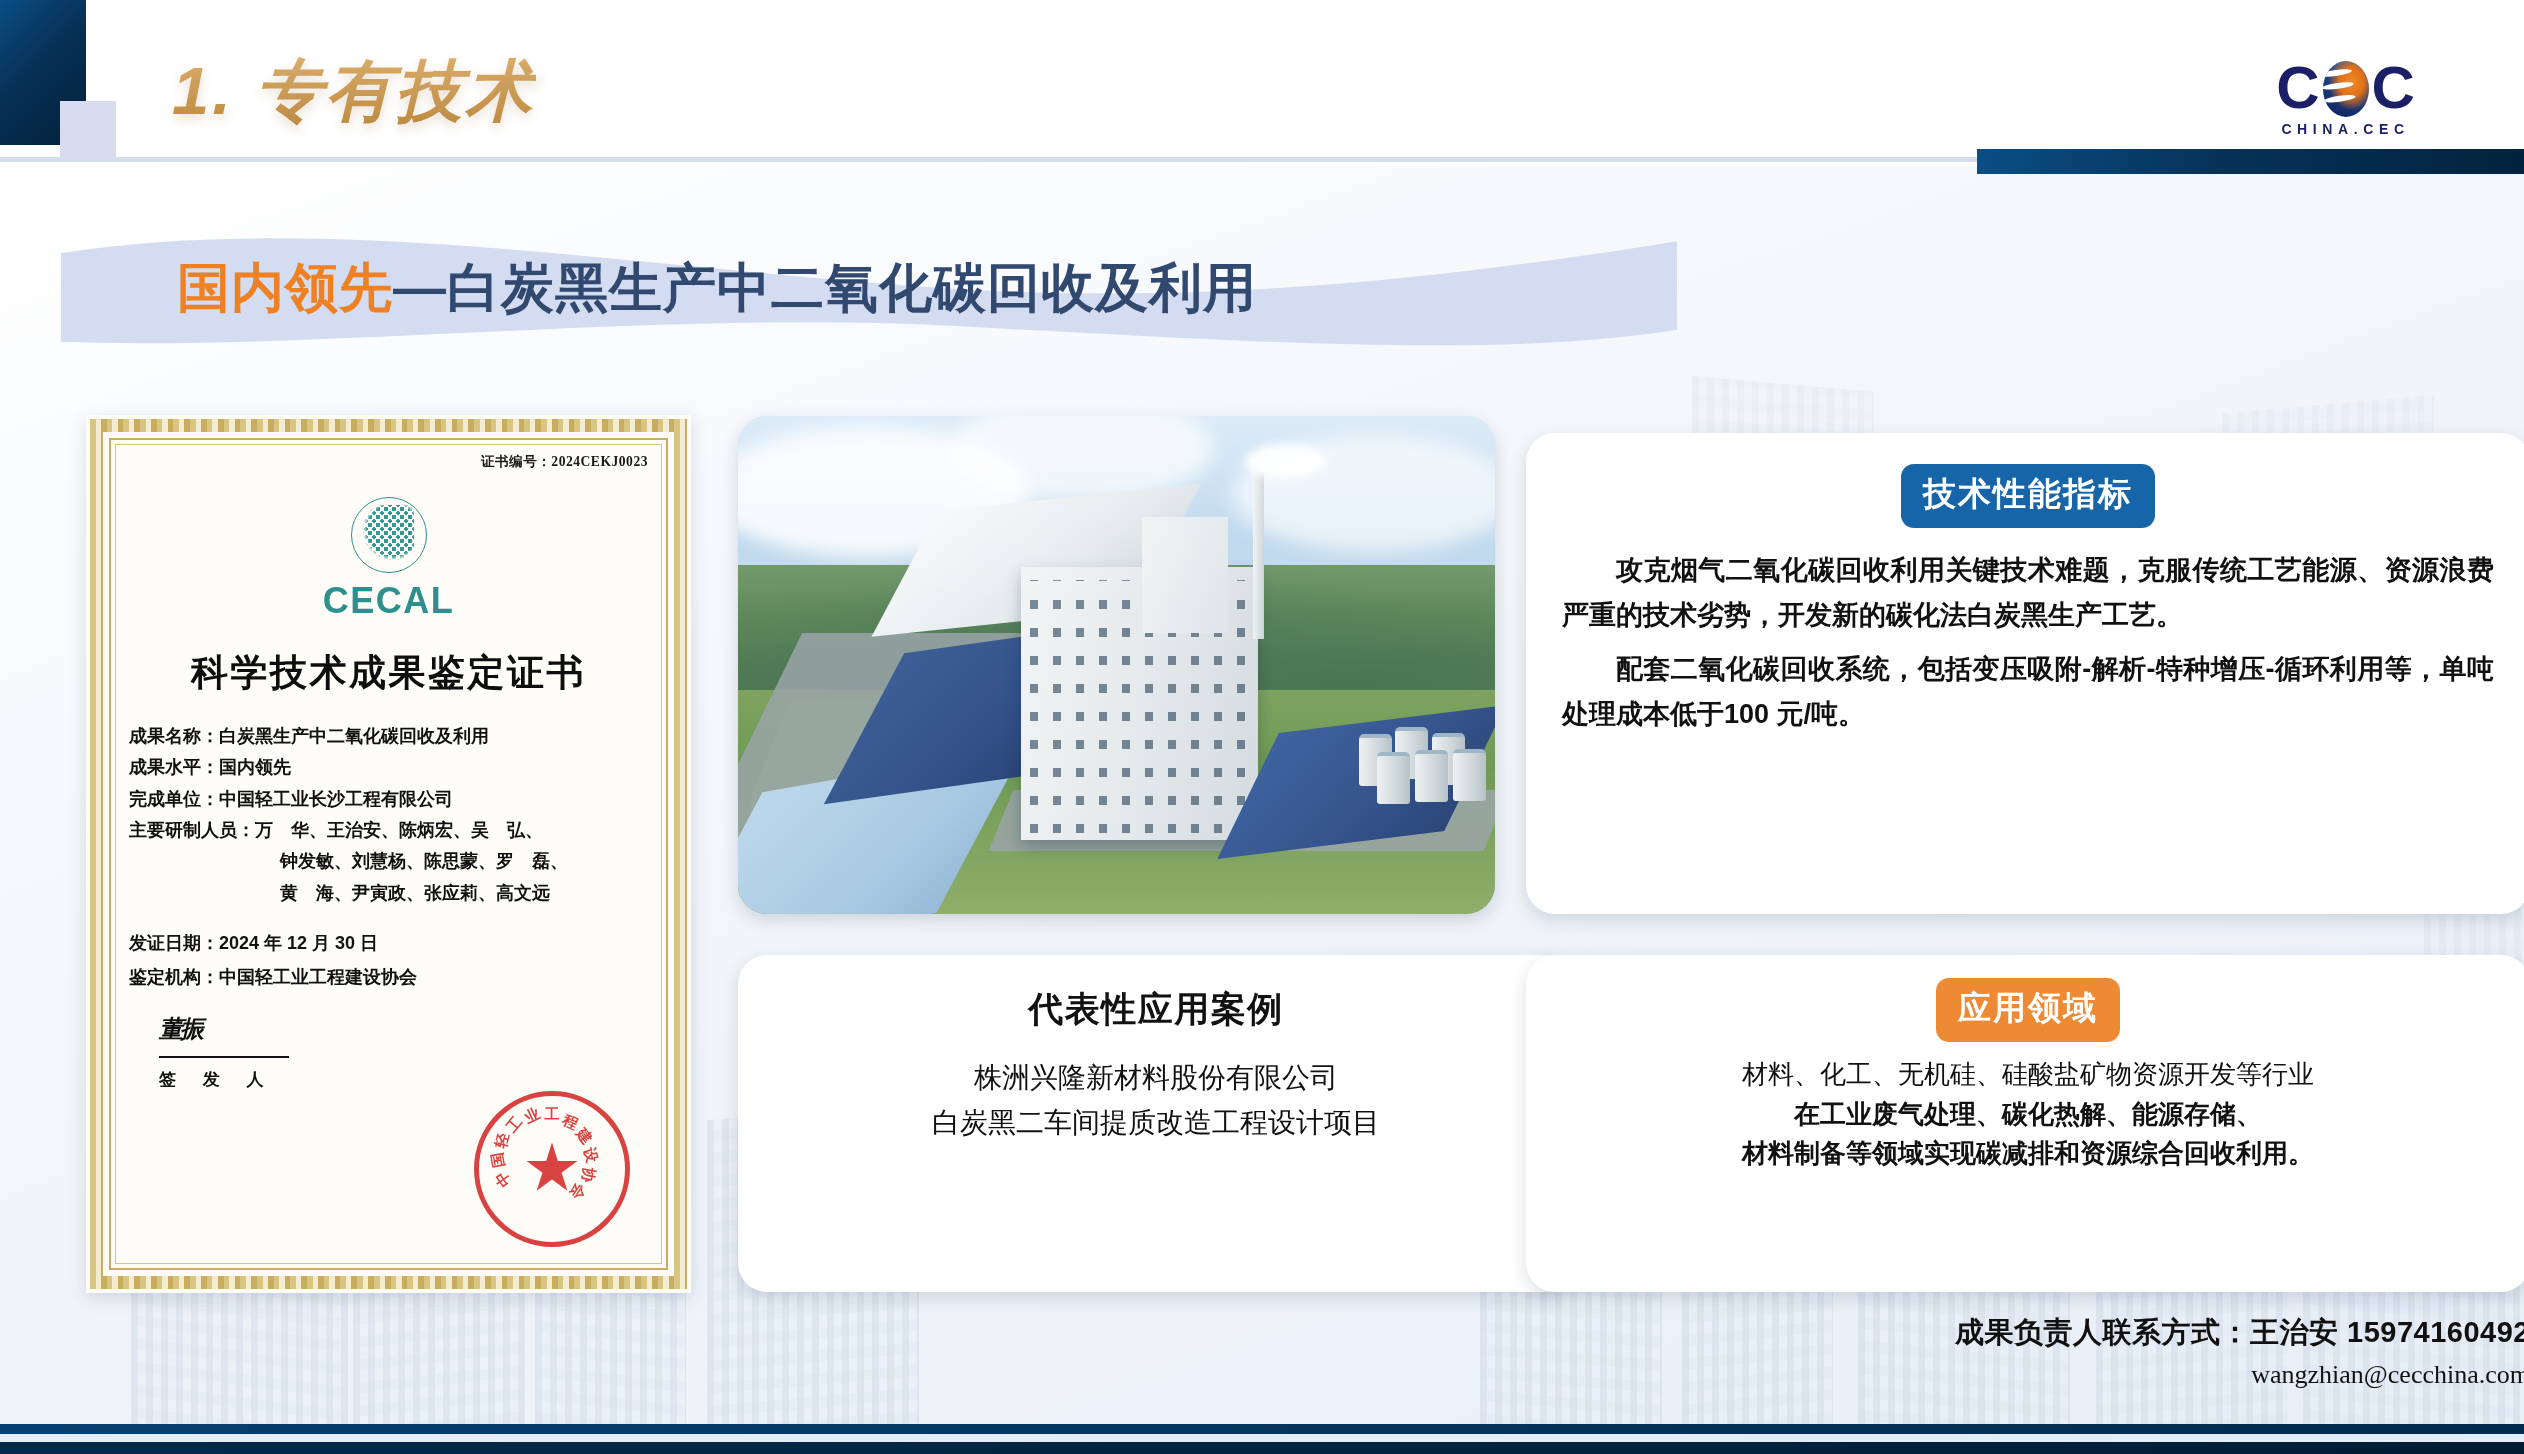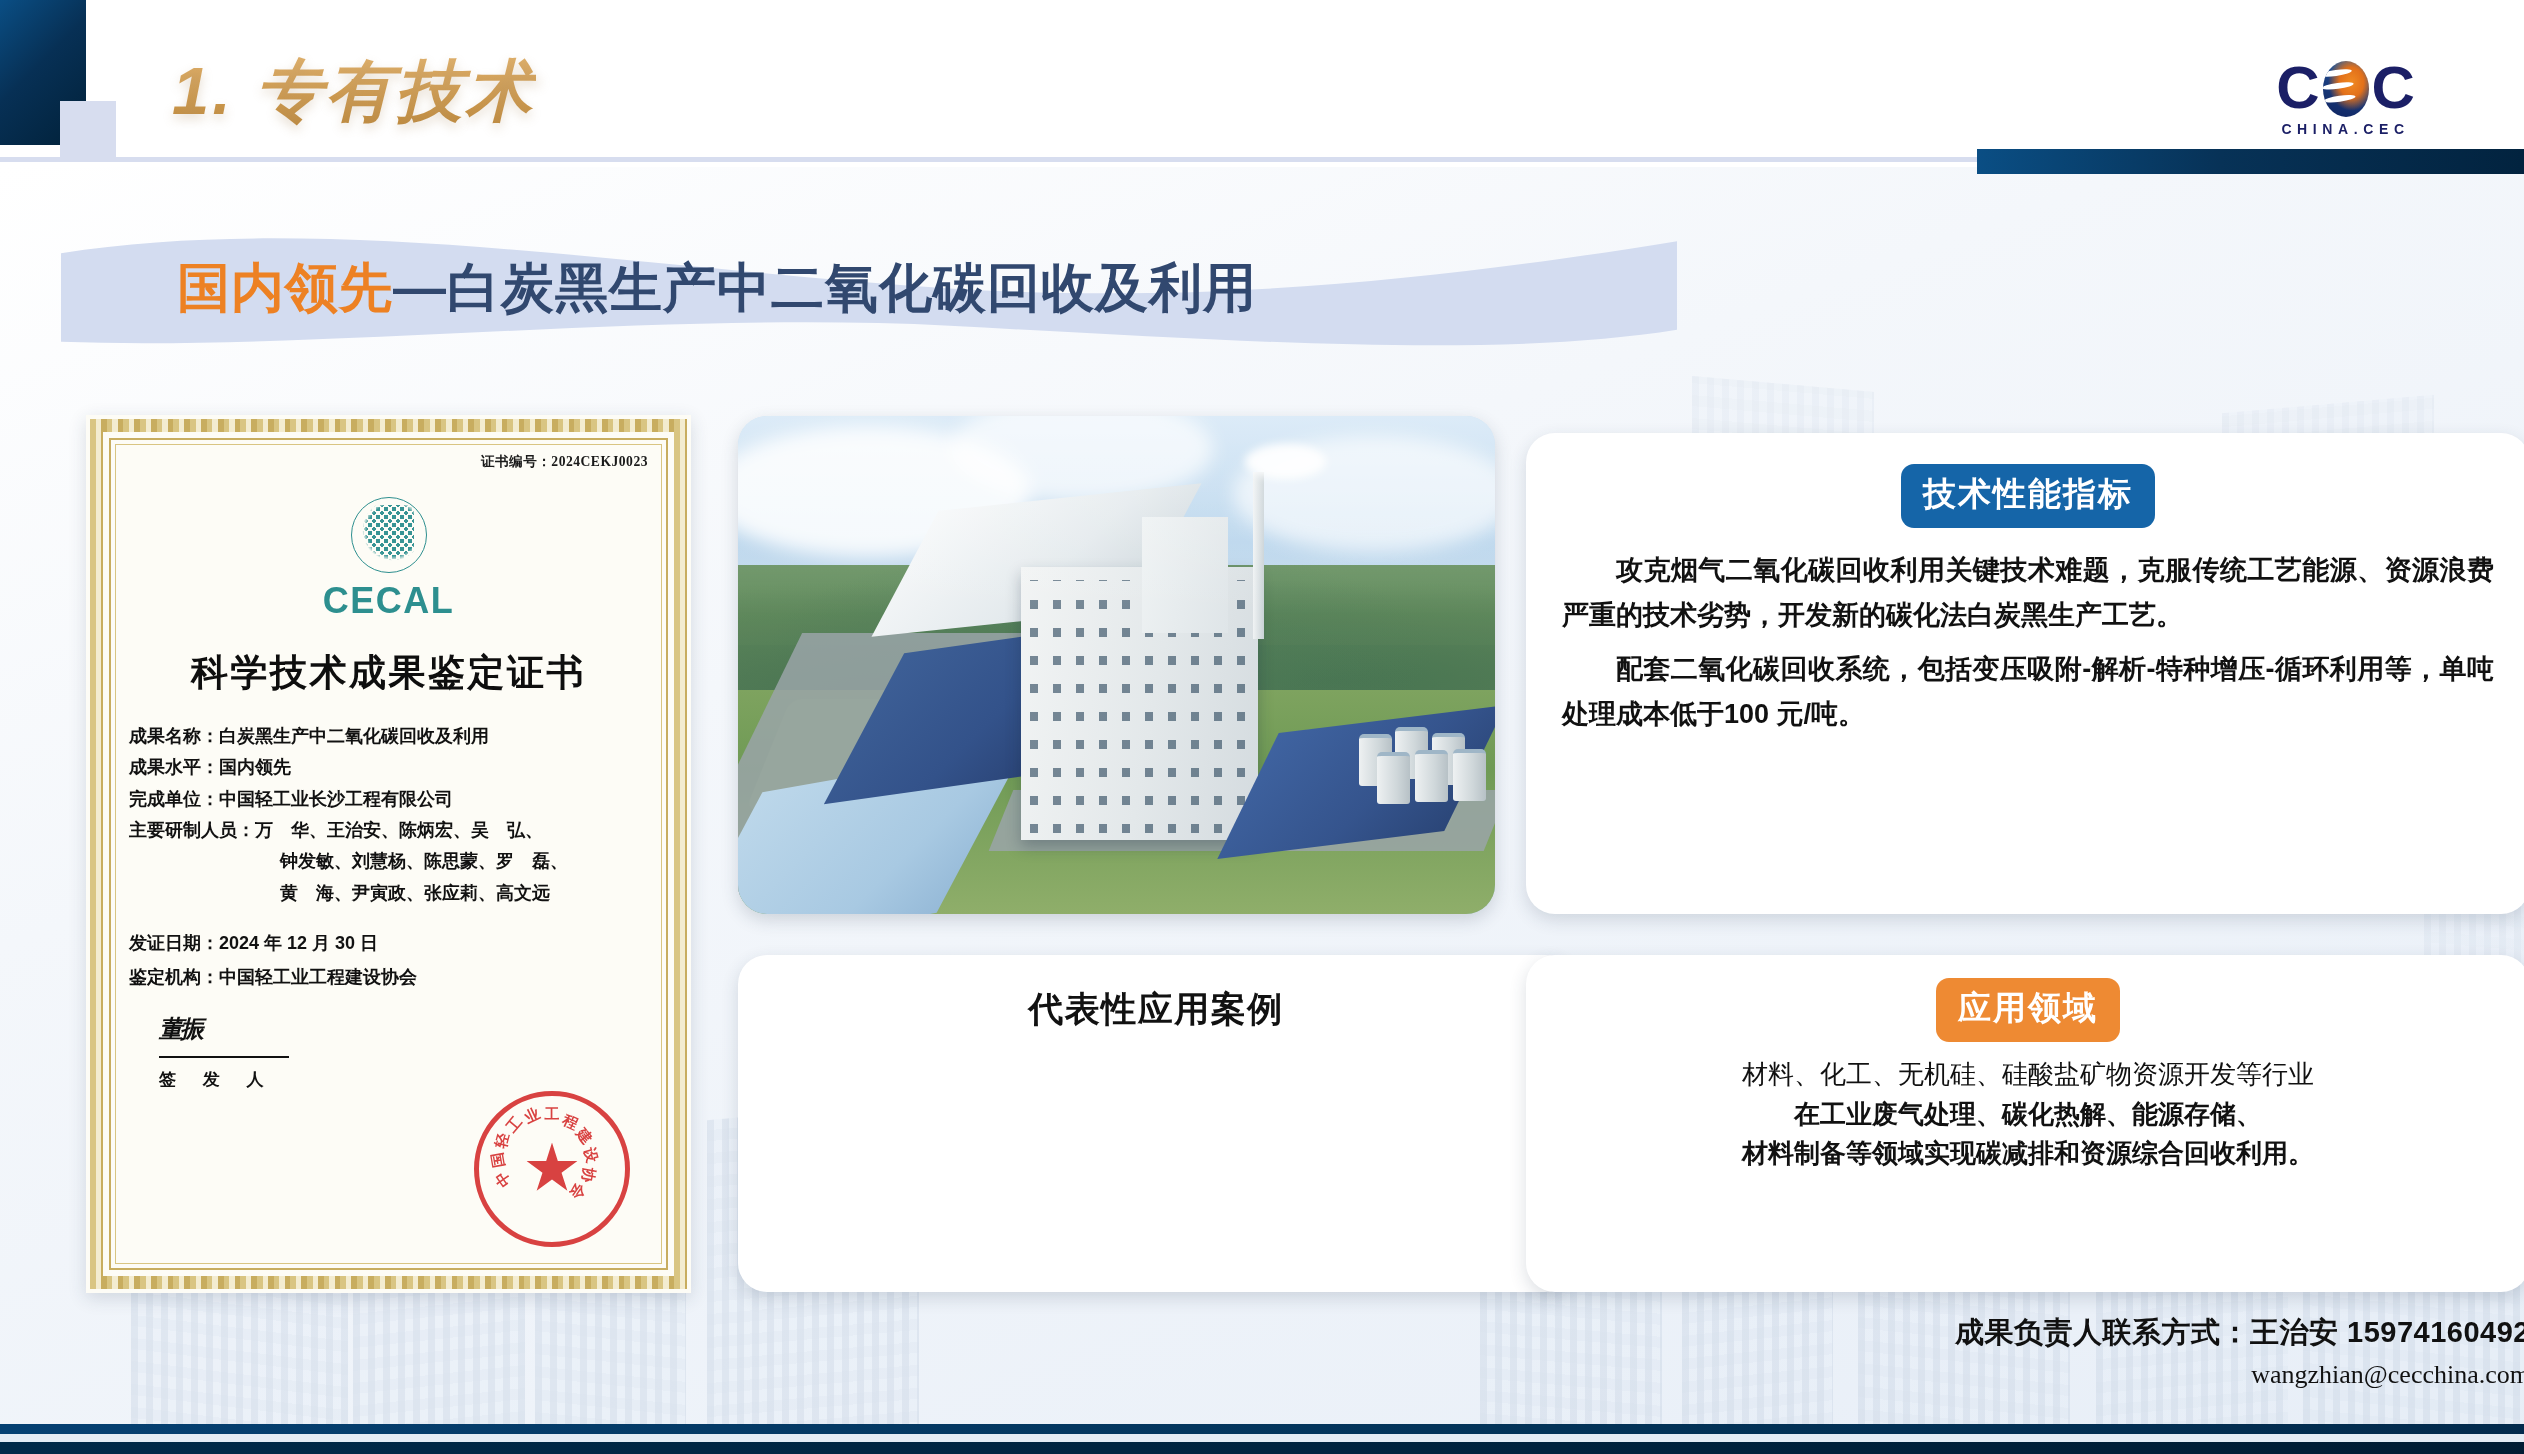--- a/index.html
+++ b/index.html
@@ -440,20 +440,24 @@
       <span class="chip chip-blue">技术性能指标</span>
     </div>
     <div class="tech-body">
       <p>攻克烟气二氧化碳回收利用关键技术难题，克服传统工艺能源、资源浪费严重的技术劣势，开发新的碳化法白炭黑生产工艺。</p>
       <p>配套二氧化碳回收系统，包括变压吸附-解析-特种增压-循环利用等，单吨处理成本低于100 元/吨。</p>
     </div>
   </div>
 
   <div class="card card-case">
     <div class="case-title">代表性应用案例</div>
+    <div class="case-body">
+      <div>株洲兴隆新材料股份有限公司</div>
+      <div>白炭黑二车间提质改造工程设计项目</div>
+    </div>
   </div>
 
   <div class="card card-domain">
     <div class="chip-wrap">
       <span class="chip chip-orange">应用领域</span>
     </div>
     <div class="domain-body">
       <div>材料、化工、无机硅、硅酸盐矿物资源开发等行业</div>
       <div class="b">在工业废气处理、碳化热解、能源存储、</div>
       <div class="b">材料制备等领域实现碳减排和资源综合回收利用。</div>

